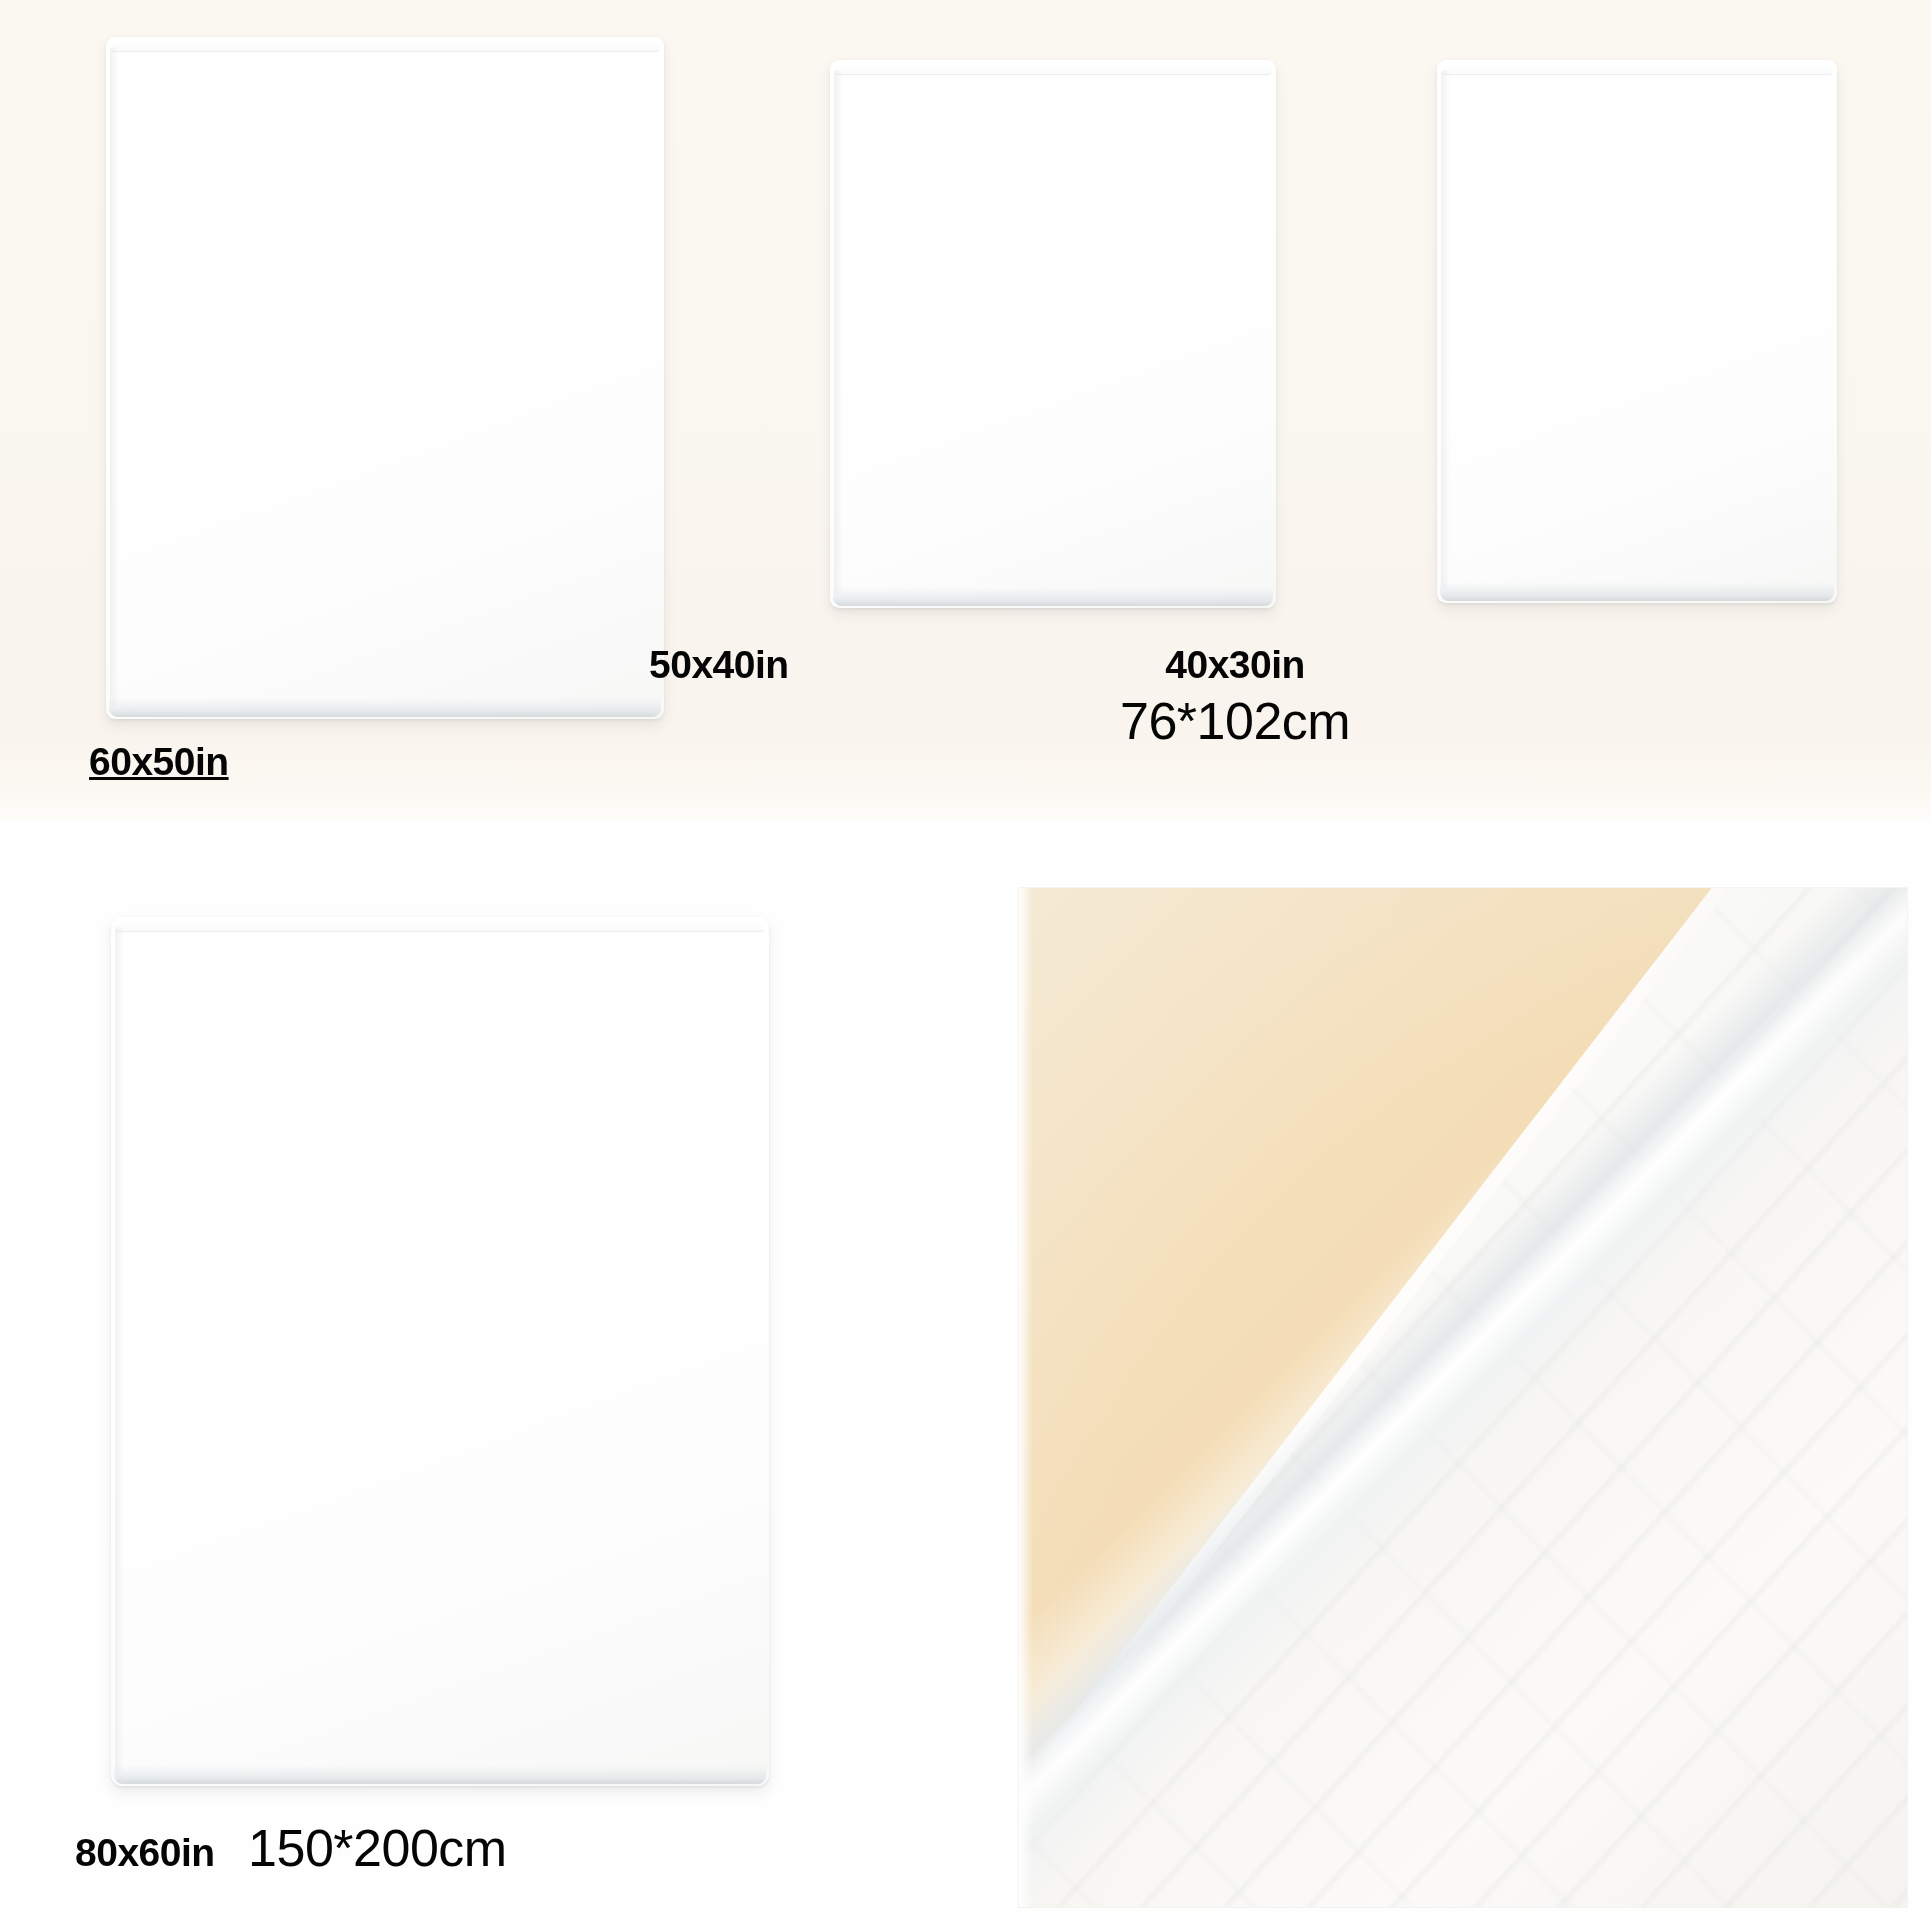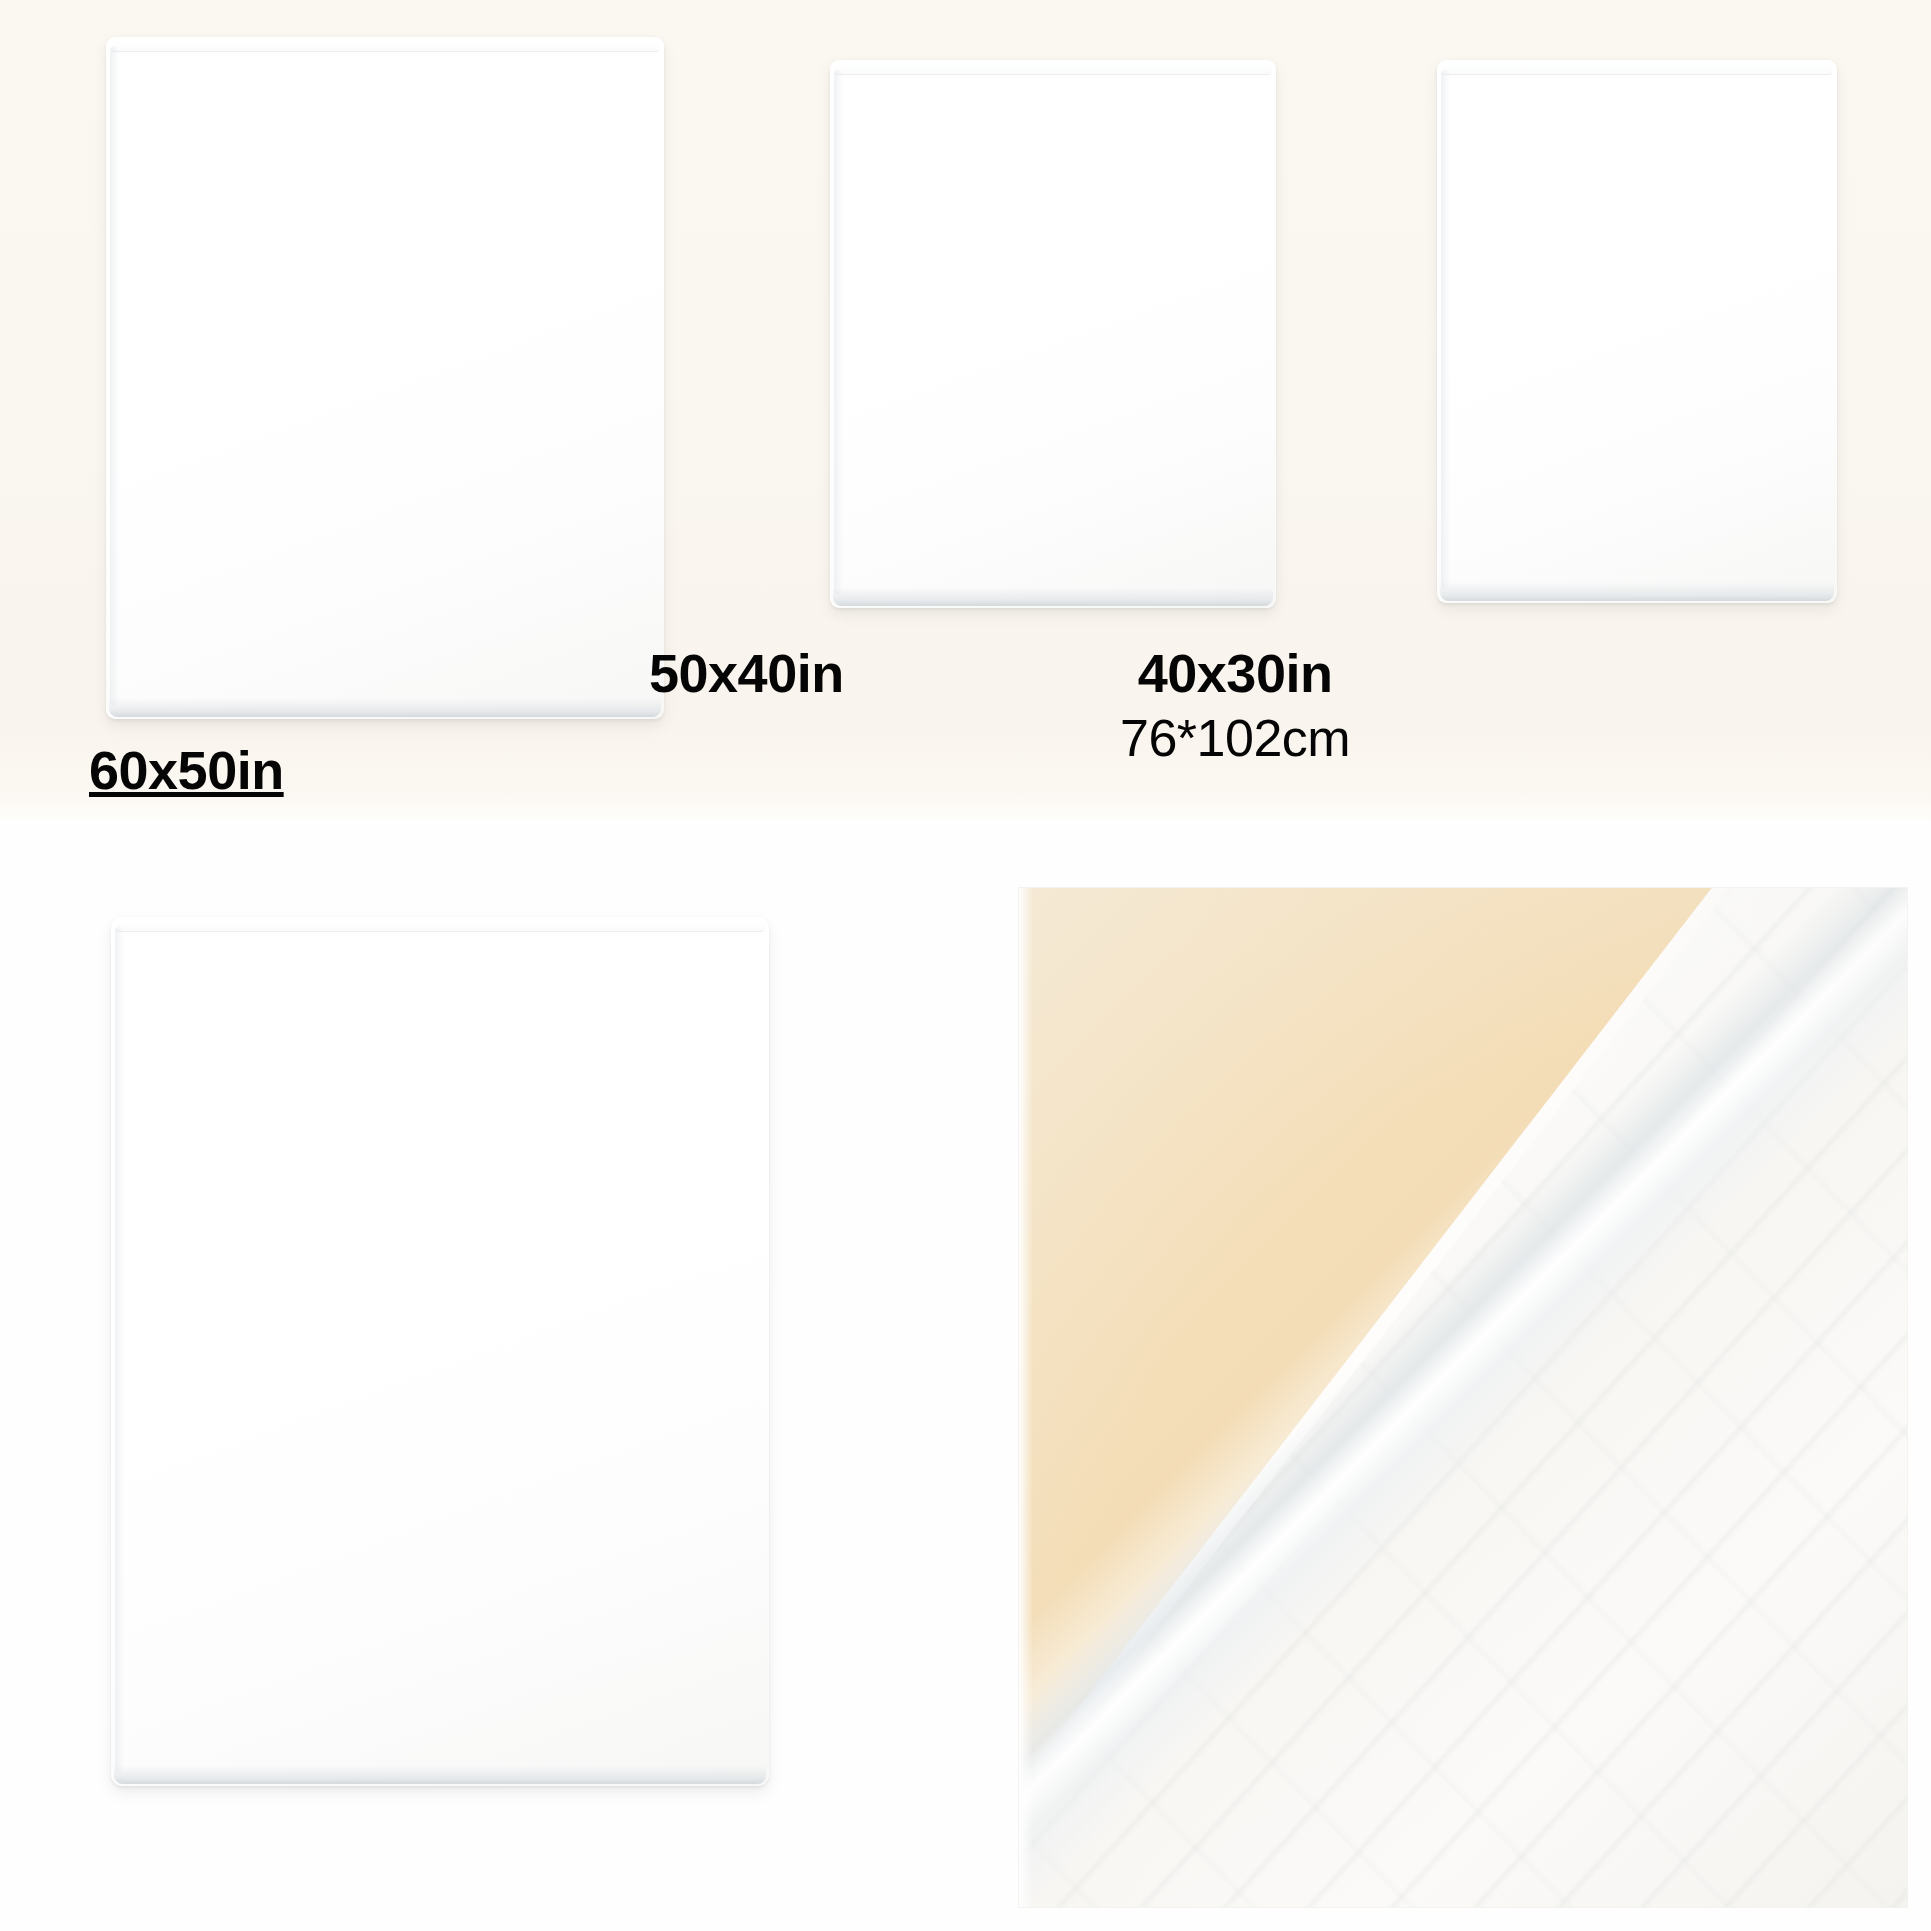--- a/index.html
+++ b/index.html
@@ -104,21 +104,21 @@
 
   
   .size-label {
     position: absolute;
     color: #050505;
     white-space: nowrap;
     line-height: 1.12;
   }
   .size-in {
     font-weight: 700;
-    font-size: 54px;
+    font-size: 39px;
     letter-spacing: -0.5px;
   }
   .size-cm {
     font-weight: 400;
     font-size: 52px;
     letter-spacing: -0.5px;
   }
   .label-stacked .size-in { display: block; }
   .label-stacked .size-cm { display: block; margin-top: 5.8px; }
   .label-inline .size-in { display: inline-block; vertical-align: baseline; }
@@ -261,20 +261,24 @@
 
   <div class="size-label label-stacked label-2">
     <span class="size-in">50x40in</span>
   </div>
 
   <div class="size-label label-stacked label-3">
     <span class="size-in">40x30in</span>
     <span class="size-cm">76*102cm</span>
   </div>
 
+  <div class="size-label label-inline label-4">
+    <span class="size-in">80x60in</span>
+    <span class="size-cm">150*200cm</span>
+  </div>
 
   <div class="fabric-photo">
     <div class="fabric-tan"></div>
     <div class="fabric-fold-light"></div>
     <div class="fabric-white"></div>
     <div class="fabric-wrinkles"></div>
     <div class="fabric-seam"></div>
     <div class="fabric-vignette"></div>
     <div class="fabric-edge-hi"></div>
   </div>

